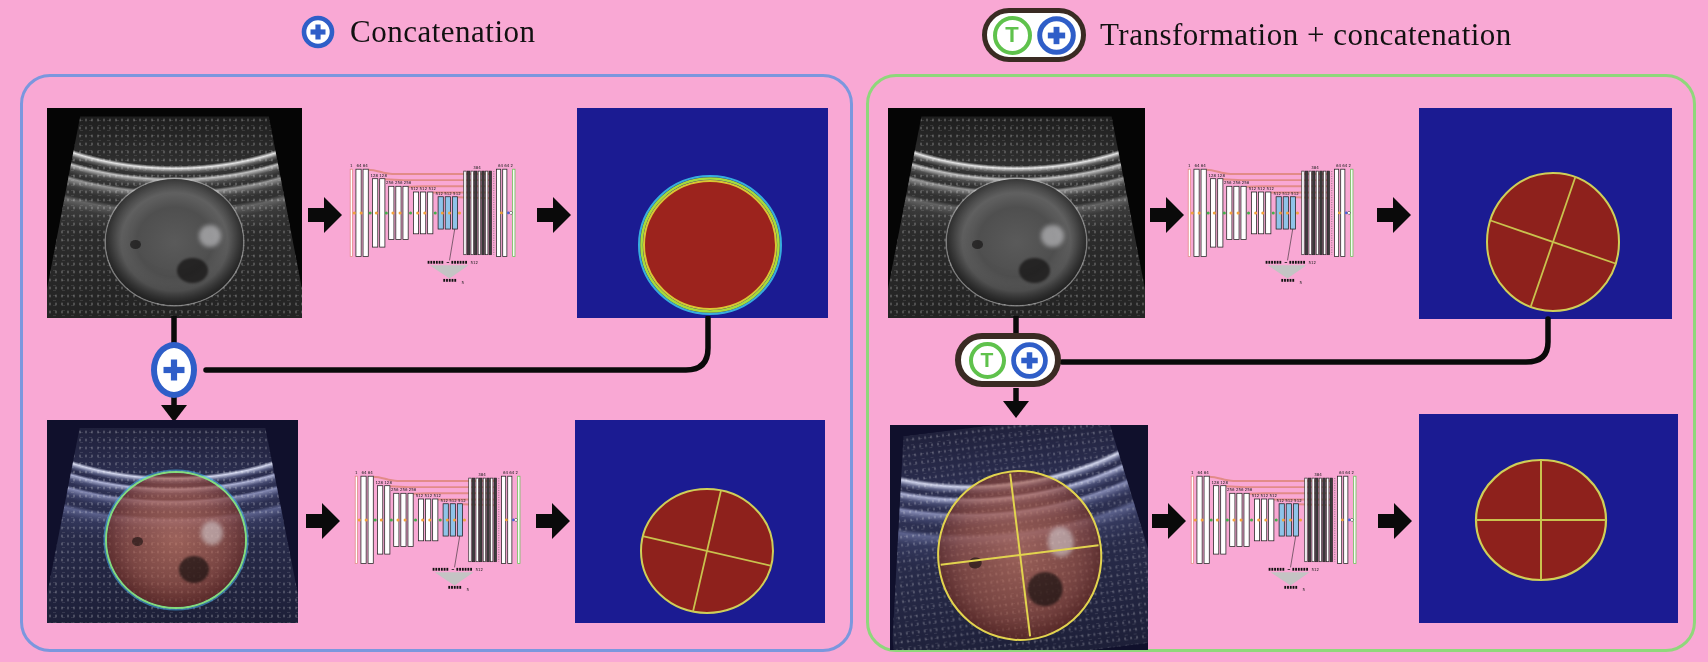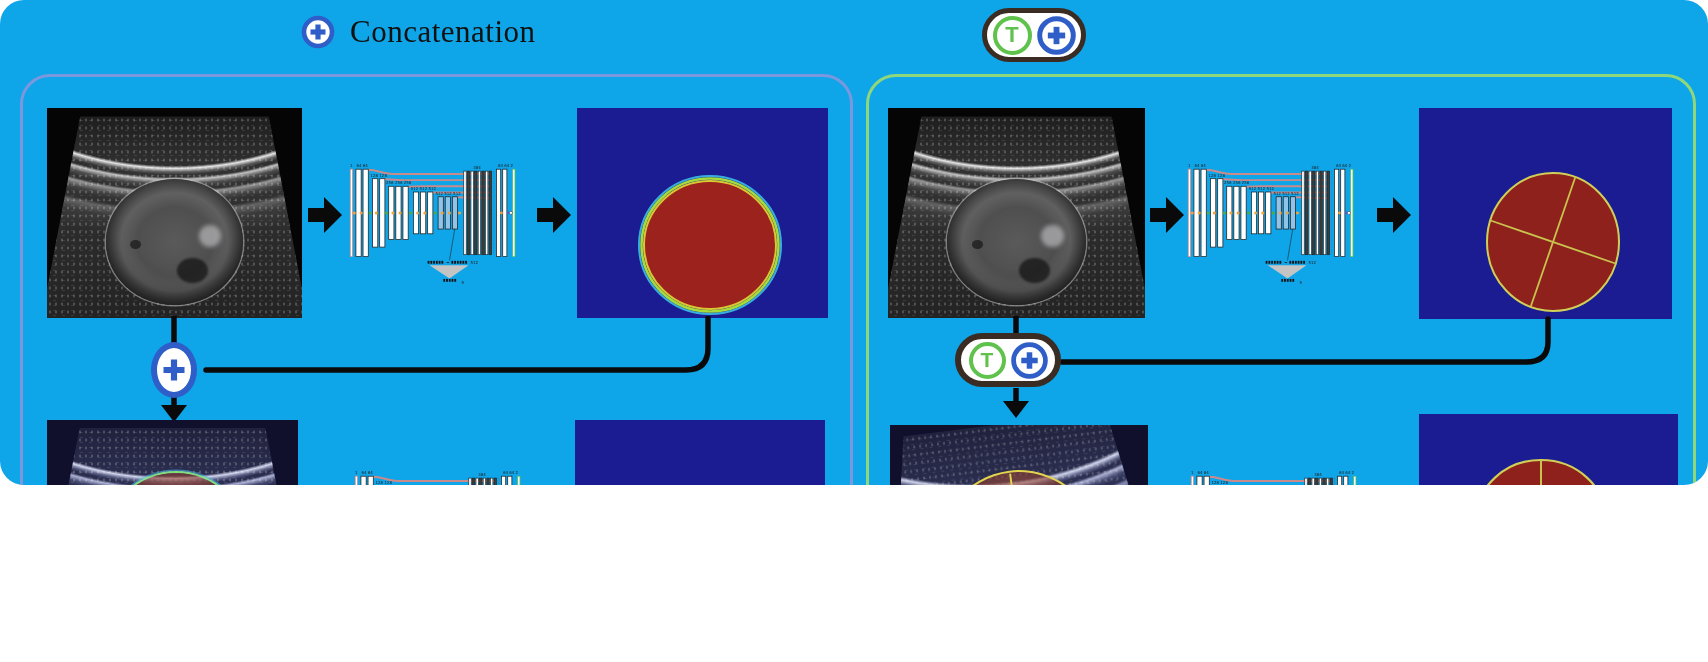--- a/index.html
+++ b/index.html
@@ -1,17 +1,17 @@
 <!DOCTYPE html>
 <html style="--panel_blue: #7b97de; --panel_green: #8fd77b; --node_blue: #2f5ec8; --node_green: #5fc24c; --pill_border: #3a2b23; --output_bg: #1b1b92; --blob_red: #8e211c; --blob_red_bright: #9c231d; --ellipse_yellow: #cfcf58; --rim_green: #a5dc3a; --rim_cyan: #3fd3f0; --skip_salmon: #e08880; --bottleneck_blue: #8fc3e8; --dot_orange: #f2a33c; --dot_green: #43b04a; --dot_blue: #4b5fe0; --arrow_black: #0a0a0a;"><head>
 <meta charset="utf-8">
 <style>
   html,body{margin:0;padding:0;background:#ffffff;}
-  #canvas{position:relative;width:1708px;height:485px;background:#0ea5e9;overflow:hidden;
-          font-family:"Liberation Serif",serif;border-radius:24px;}
+  #canvas{position:relative;width:1708px;height:662px;background:#f9a8d4;overflow:hidden;
+          font-family:"Liberation Serif",serif;}
   .abs{position:absolute;}
 
   
   .legend{display:flex;align-items:center;gap:14px;}
   .legend-label{font-size:31px;color:#111;white-space:nowrap;letter-spacing:.5px;}
   .pill{background:#fff;border:5px solid var(--pill_border,#3a2b23);border-radius:27px;
         display:flex;align-items:center;justify-content:center;gap:5px;box-sizing:border-box;}
   .ring{border-radius:50%;background:#fff;display:flex;align-items:center;justify-content:center;box-sizing:border-box;}
   .ring.green{border:4.5px solid var(--node_green,#5fc24c);}
   .tletter{font-family:"Liberation Sans",sans-serif;font-weight:bold;color:var(--node_green,#5fc24c);}
@@ -91,20 +91,21 @@
         <span class="tletter" style="font-size:22px;">T</span>
       </span>
       <span style="display:block;width:39px;height:39px;">
         <svg viewBox="0 0 36 36">
             <circle cx="18" cy="18" r="15.5" fill="#fff" stroke="#2f5ec8" stroke-width="4.6"></circle>
             <line x1="18" y1="10" x2="18" y2="26" stroke="#2f5ec8" stroke-width="5.4"></line>
             <line x1="10" y1="18" x2="26" y2="18" stroke="#2f5ec8" stroke-width="5.4"></line>
           </svg>
       </span>
     </span>
+    <span class="legend-label">Transformation + concatenation</span>
   </div>
 
   <div class="panel blue" style="left:20px;top:74px;width:833px;height:578px;"></div>
   <div class="panel green" style="left:866px;top:74px;width:830px;height:578px;"></div>
 
   <div class="us abs" style="left:47px;top:108px;width:255px;height:210px;">
     <div class="fan gray"></div>
     <div class="head gray">
       <div class="spot d1"></div>
       <div class="spot d2"></div>

